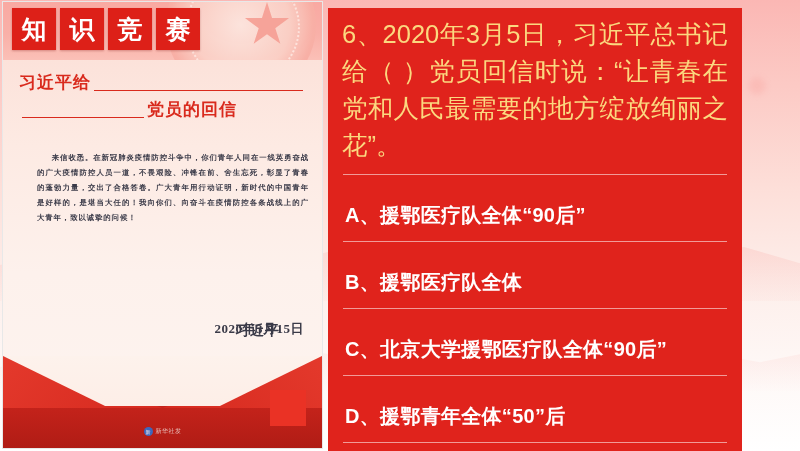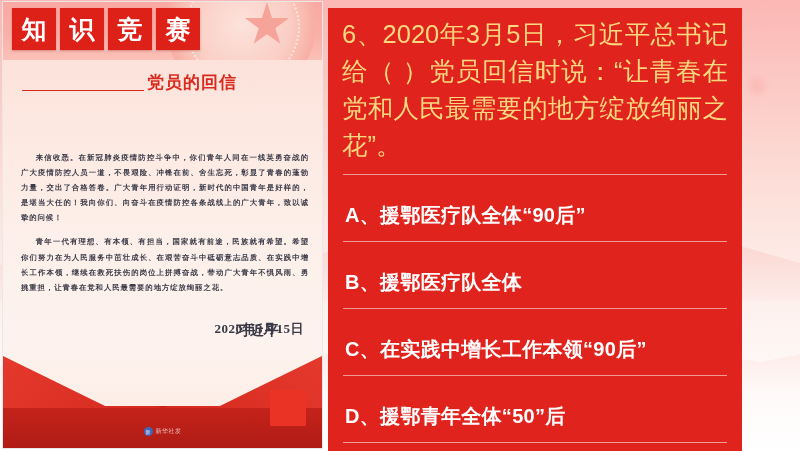--- a/index.html
+++ b/index.html
@@ -56,21 +56,21 @@
   .hl-row.r2{justify-content:flex-start;}
   .hl-txt{font-size:17px;letter-spacing:1px;white-space:nowrap;line-height:1;}
   .hl-blank{flex:1 1 auto;border-bottom:1.6px solid #d92a1d;height:15px;margin:0 3px;}
   .hl-blank.short{flex:0 0 122px;}
 
   
   #letter-text{position:absolute;left:18px;top:148px;width:288px;
                color:#3a3a48;font-size:7.4px;line-height:15.1px;
                font-family:"Liberation Serif","DejaVu Serif",serif;
                font-weight:bold;letter-spacing:.9px;text-align:justify;z-index:5;}
-  #letter-text p{margin:0 0 9px 0;text-indent:2em;}
+  #letter-text p{margin:0 0 9px 16px;text-indent:2em;}
   #sig-name{position:absolute;right:42px;top:320px;color:#3a3a48;font-size:14px;
             font-weight:bold;letter-spacing:1px;z-index:5;
             font-family:"Liberation Serif","DejaVu Serif",serif;}
   #sig-date{position:absolute;right:18px;top:318px;color:#3a3a48;font-size:13px;
             font-weight:bold;letter-spacing:.5px;z-index:5;
             font-family:"Liberation Serif","DejaVu Serif",serif;}
 
   
   #envelope{position:absolute;left:0;bottom:0;width:319px;height:92px;z-index:4;}
   .env-base{position:absolute;inset:0;background:linear-gradient(180deg,#cf2a20 0%,#c2221a 60%,#b01c15 100%);}
@@ -122,29 +122,32 @@
     <div class="lp-body"></div>
 
     <div id="title-tags">
       <div class="tag">知</div>
       <div class="tag">识</div>
       <div class="tag">竞</div>
       <div class="tag">赛</div>
     </div>
 
     <div id="letter-heading">
+      <div class="hl-row r1">
+        <span class="hl-txt">习近平给</span>
+        <span class="hl-blank"></span>
+      </div>
       <div class="hl-row r2">
         <span class="hl-blank short"></span>
         <span class="hl-txt">党员的回信</span>
       </div>
     </div>
 
     <div id="letter-text">
       <p>来信收悉。在新冠肺炎疫情防控斗争中，你们青年人同在一线英勇奋战的广大疫情防控人员一道，不畏艰险、冲锋在前、舍生忘死，彰显了青春的蓬勃力量，交出了合格答卷。广大青年用行动证明，新时代的中国青年是好样的，是堪当大任的！我向你们、向奋斗在疫情防控各条战线上的广大青年，致以诚挚的问候！</p>
-      <p>青年一代有理想、有本领、有担当，国家就有前途，民族就有希望。希望你们努力在为人民服务中茁壮成长、在艰苦奋斗中砥砺意志品质、在实践中增长工作本领，继续在救死扶伤的岗位上拼搏奋战，带动广大青年不惧风雨、勇挑重担，让青春在党和人民最需要的地方绽放绚丽之花。</p>
     </div>
     <div id="sig-name">习近平</div>
     <div id="sig-date">2020年3月15日</div>
 
     <div id="envelope">
       <div class="env-base"></div>
       <div class="env-flapL"></div>
       <div class="env-flapR"></div>
       <div class="env-notch"></div>
       <div class="env-stamp"></div>
@@ -160,21 +163,21 @@
   <div id="quiz-panel">
     <div id="question">6、2020年3月5日，习近平总书记给（  ）党员回信时说：“让青春在党和人民最需要的地方绽放绚丽之花”。</div>
     <div id="options">
       <div class="opt">
         <span class="ltr">A、</span><span>援鄂医疗队全体“90后”</span>
       </div>
       <div class="opt">
         <span class="ltr">B、</span><span>援鄂医疗队全体</span>
       </div>
       <div class="opt">
-        <span class="ltr">C、</span><span>在实践中增长工作本领“90后”</span>
+        <span class="ltr">C、</span><span>北京大学援鄂医疗队全体“90后”</span>
       </div>
       <div class="opt">
         <span class="ltr">D、</span><span>援鄂青年全体“50”后</span>
       </div>
     </div>
   </div>
 
 </div>
 
 </body></html>

